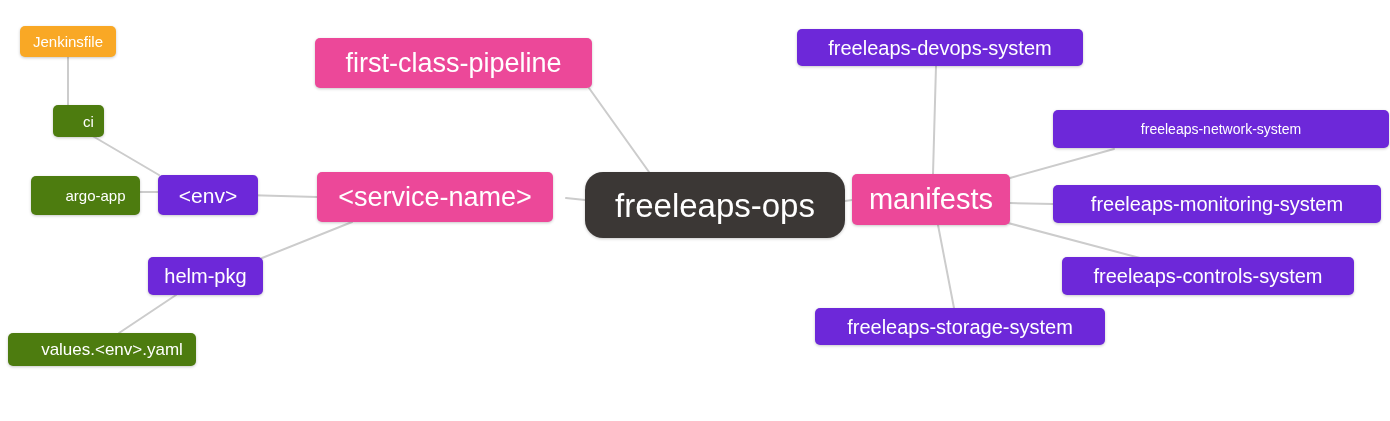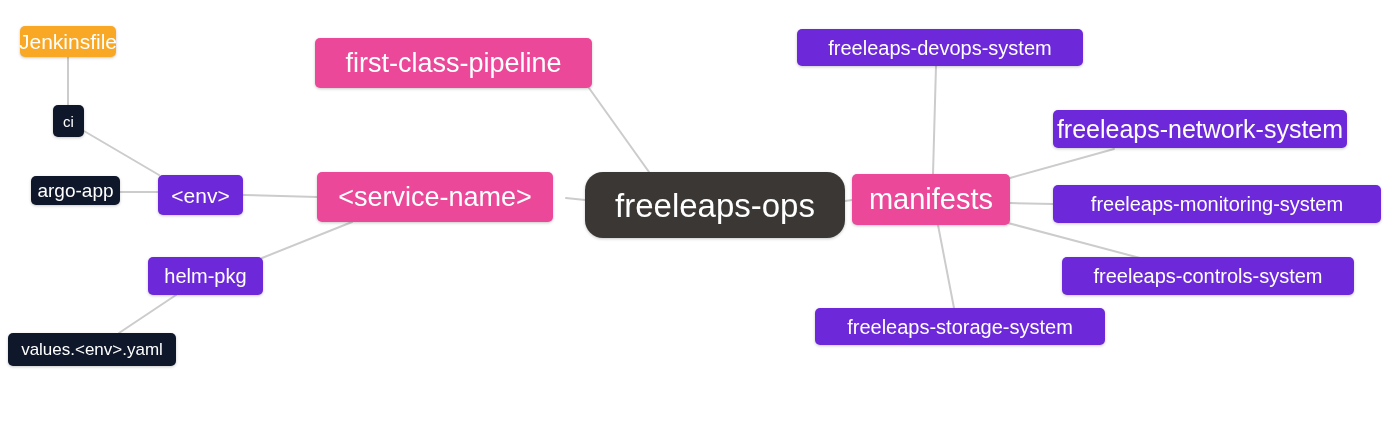--- a/index.html
+++ b/index.html
@@ -15,37 +15,37 @@
   .node{
     position:absolute;
     display:flex;align-items:center;justify-content:center;
     color:#ffffff;white-space:nowrap;
     border-radius:5px;
     box-shadow:0 1px 3px rgba(0,0,0,.22);
     cursor:pointer;
     line-height:1;
   }
   .c-orange{background:#f9a825;}
-  .c-red{background:#0f172a;}
+  .c-red{background:#4d7c0f;padding-left:20px;}
   .c-green{background:#6d28d9;}
   .c-blue{background:#ec4899;}
   .c-dark{background:#3b3735;border-radius:18px;}
   
-  .p0{left:20px;top:26px;width:96px;height:31px;font-size:21px;}           
+  .p0{left:20px;top:26px;width:96px;height:31px;font-size:15px;}           
   .p1{left:53px;top:105px;width:31px;height:32px;font-size:15px;}          
-  .p2{left:31px;top:176px;width:89px;height:29px;font-size:19px;text-align:right;}          
-  .p3{left:158px;top:175px;width:85px;height:40px;font-size:21px;}         
+  .p2{left:31px;top:176px;width:89px;height:39px;font-size:15px;text-align:right;}          
+  .p3{left:158px;top:175px;width:100px;height:40px;font-size:21px;}         
   .p4{left:148px;top:257px;width:115px;height:38px;font-size:20px;}        
   .p5{left:8px;top:333px;width:168px;height:33px;font-size:17px;}          
   .p6{left:315px;top:38px;width:277px;height:50px;font-size:27px;}         
   .p7{left:317px;top:172px;width:236px;height:50px;font-size:27px;}        
   .p8{left:585px;top:172px;width:260px;height:66px;font-size:33px;}        
   .p9{left:852px;top:174px;width:158px;height:51px;font-size:29px;}        
   .p10{left:797px;top:29px;width:286px;height:37px;font-size:20px;}        
-  .p11{left:1053px;top:110px;width:294px;height:38px;font-size:25px;}      
+  .p11{left:1053px;top:110px;width:336px;height:38px;font-size:14px;}      
   .p12{left:1053px;top:185px;width:328px;height:38px;font-size:20px;}      
   .p13{left:1062px;top:257px;width:292px;height:38px;font-size:20px;}      
   .p14{left:815px;top:308px;width:290px;height:37px;font-size:20px;}       
 </style>
 </head>
 <body>
 
 <div class="canvas">
 
   <svg class="edges" viewBox="0 0 1390 421">

